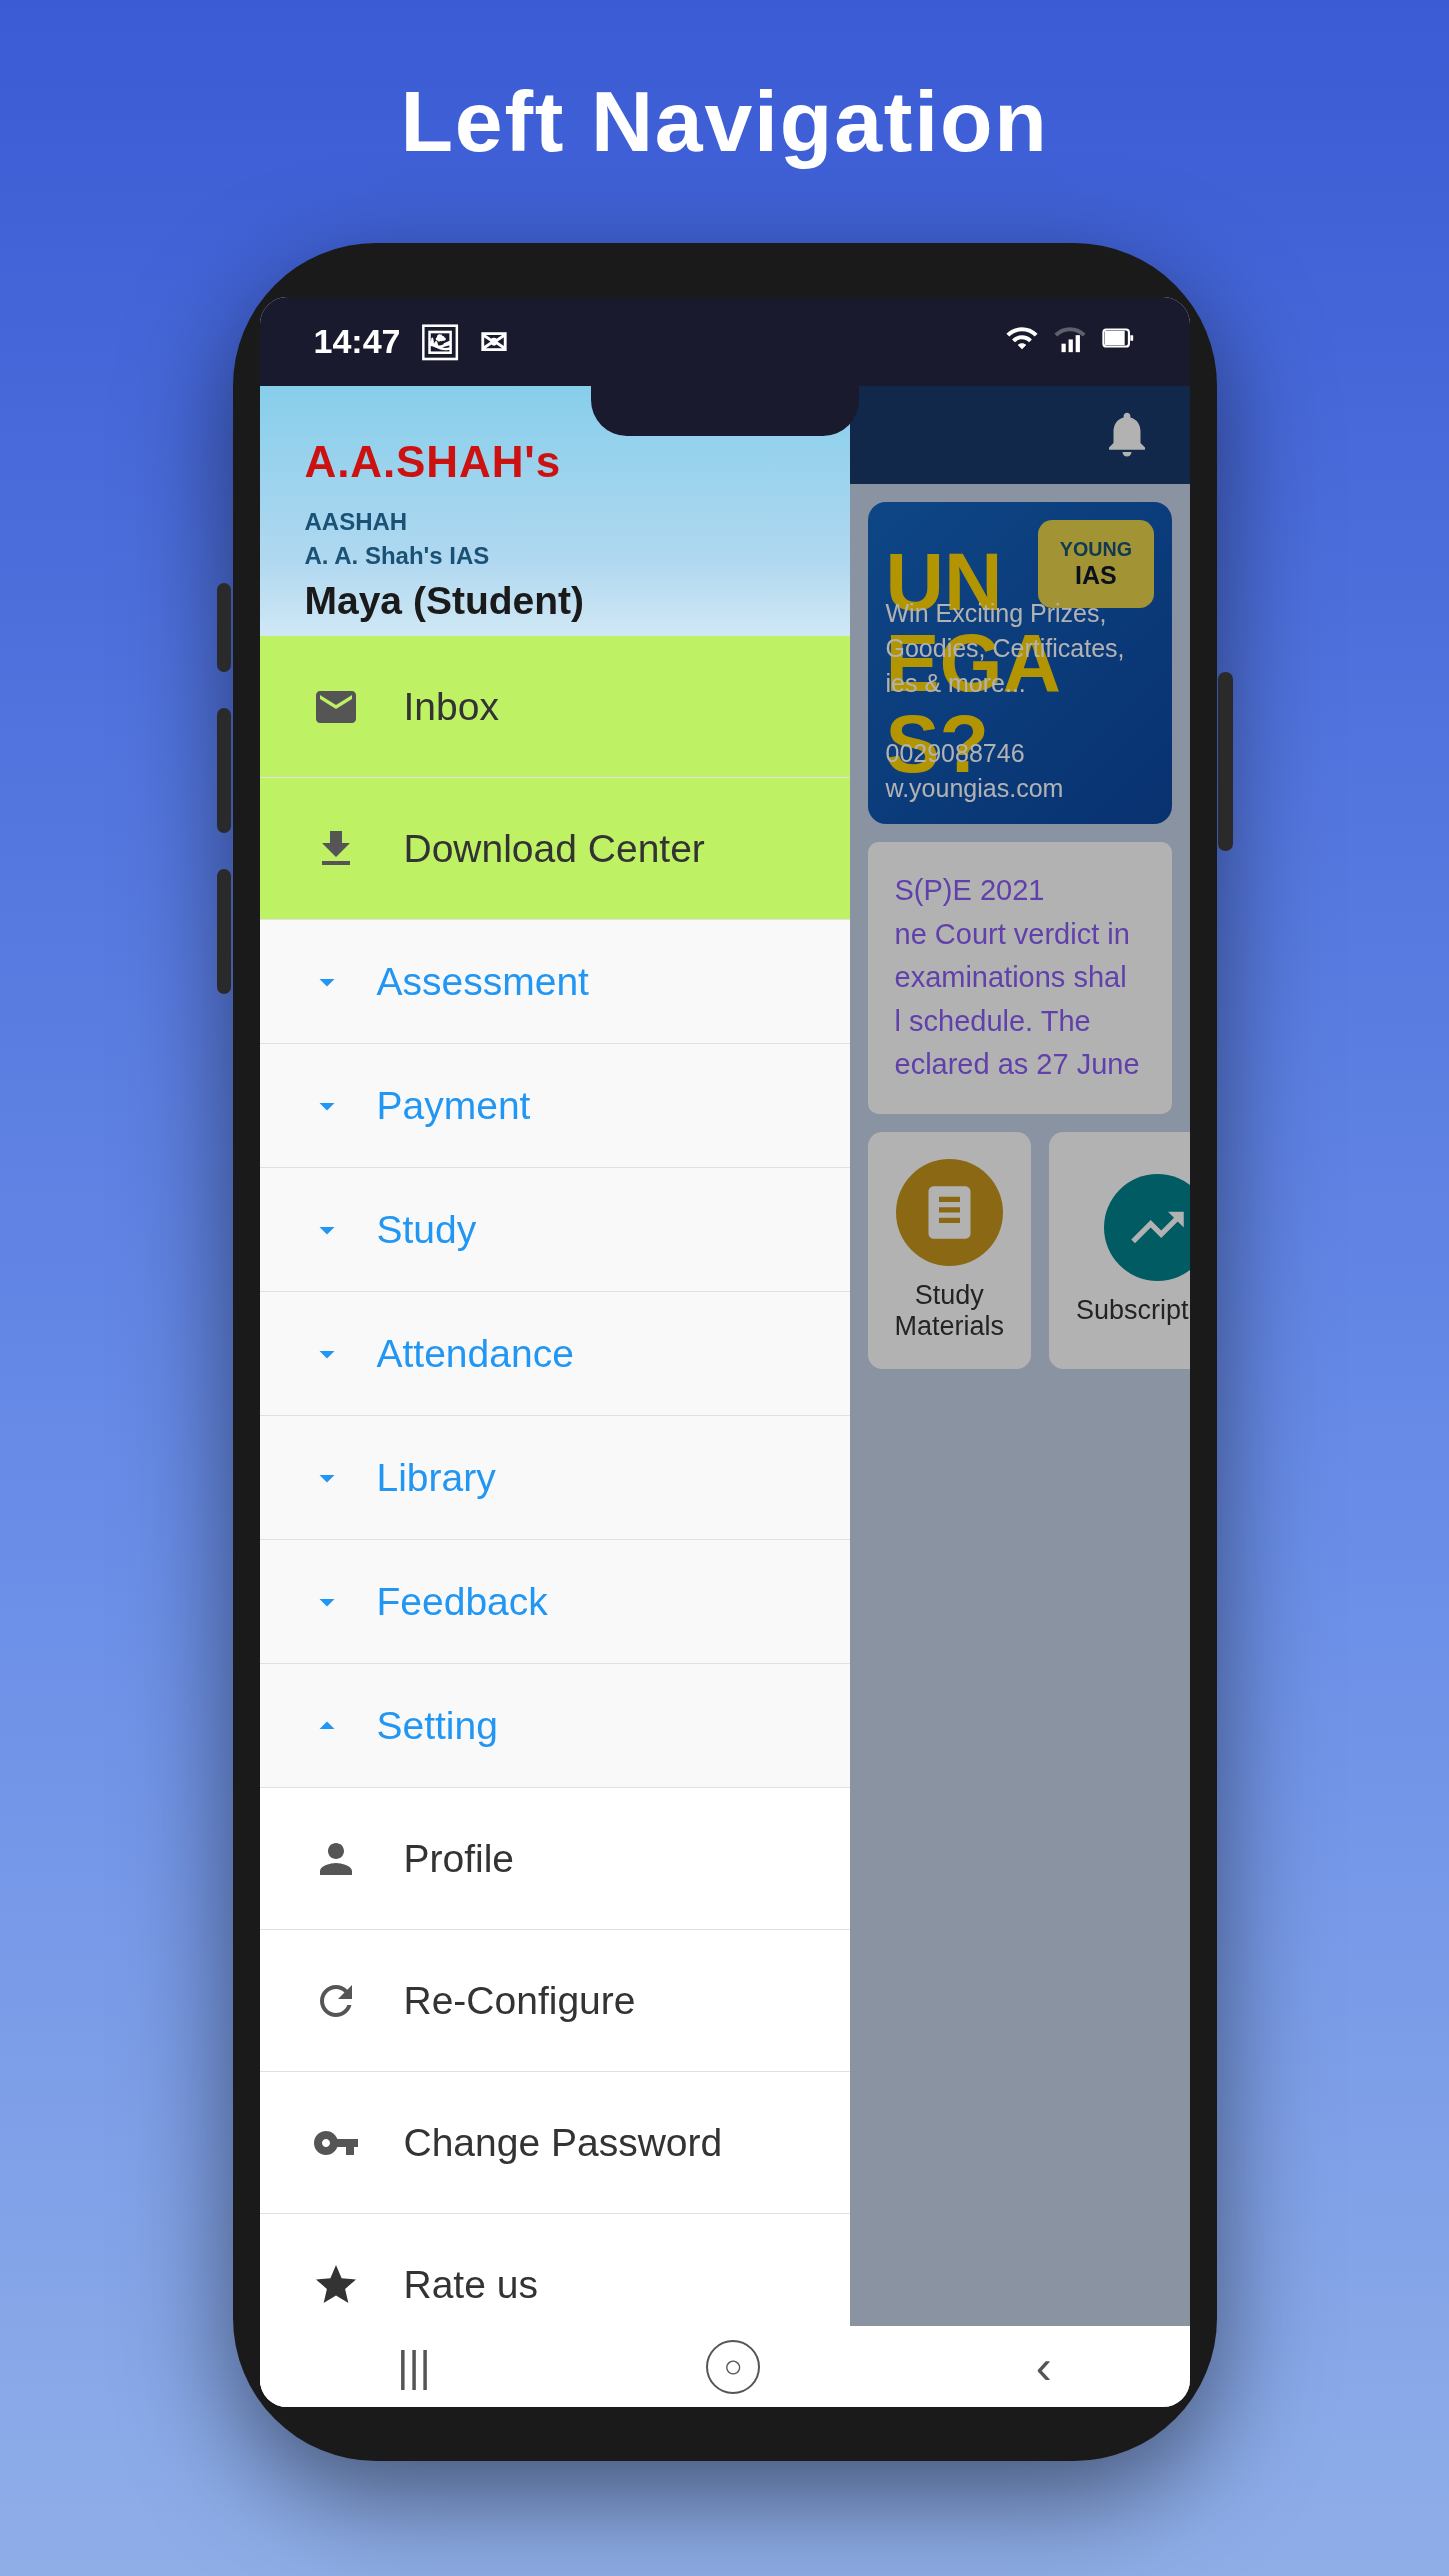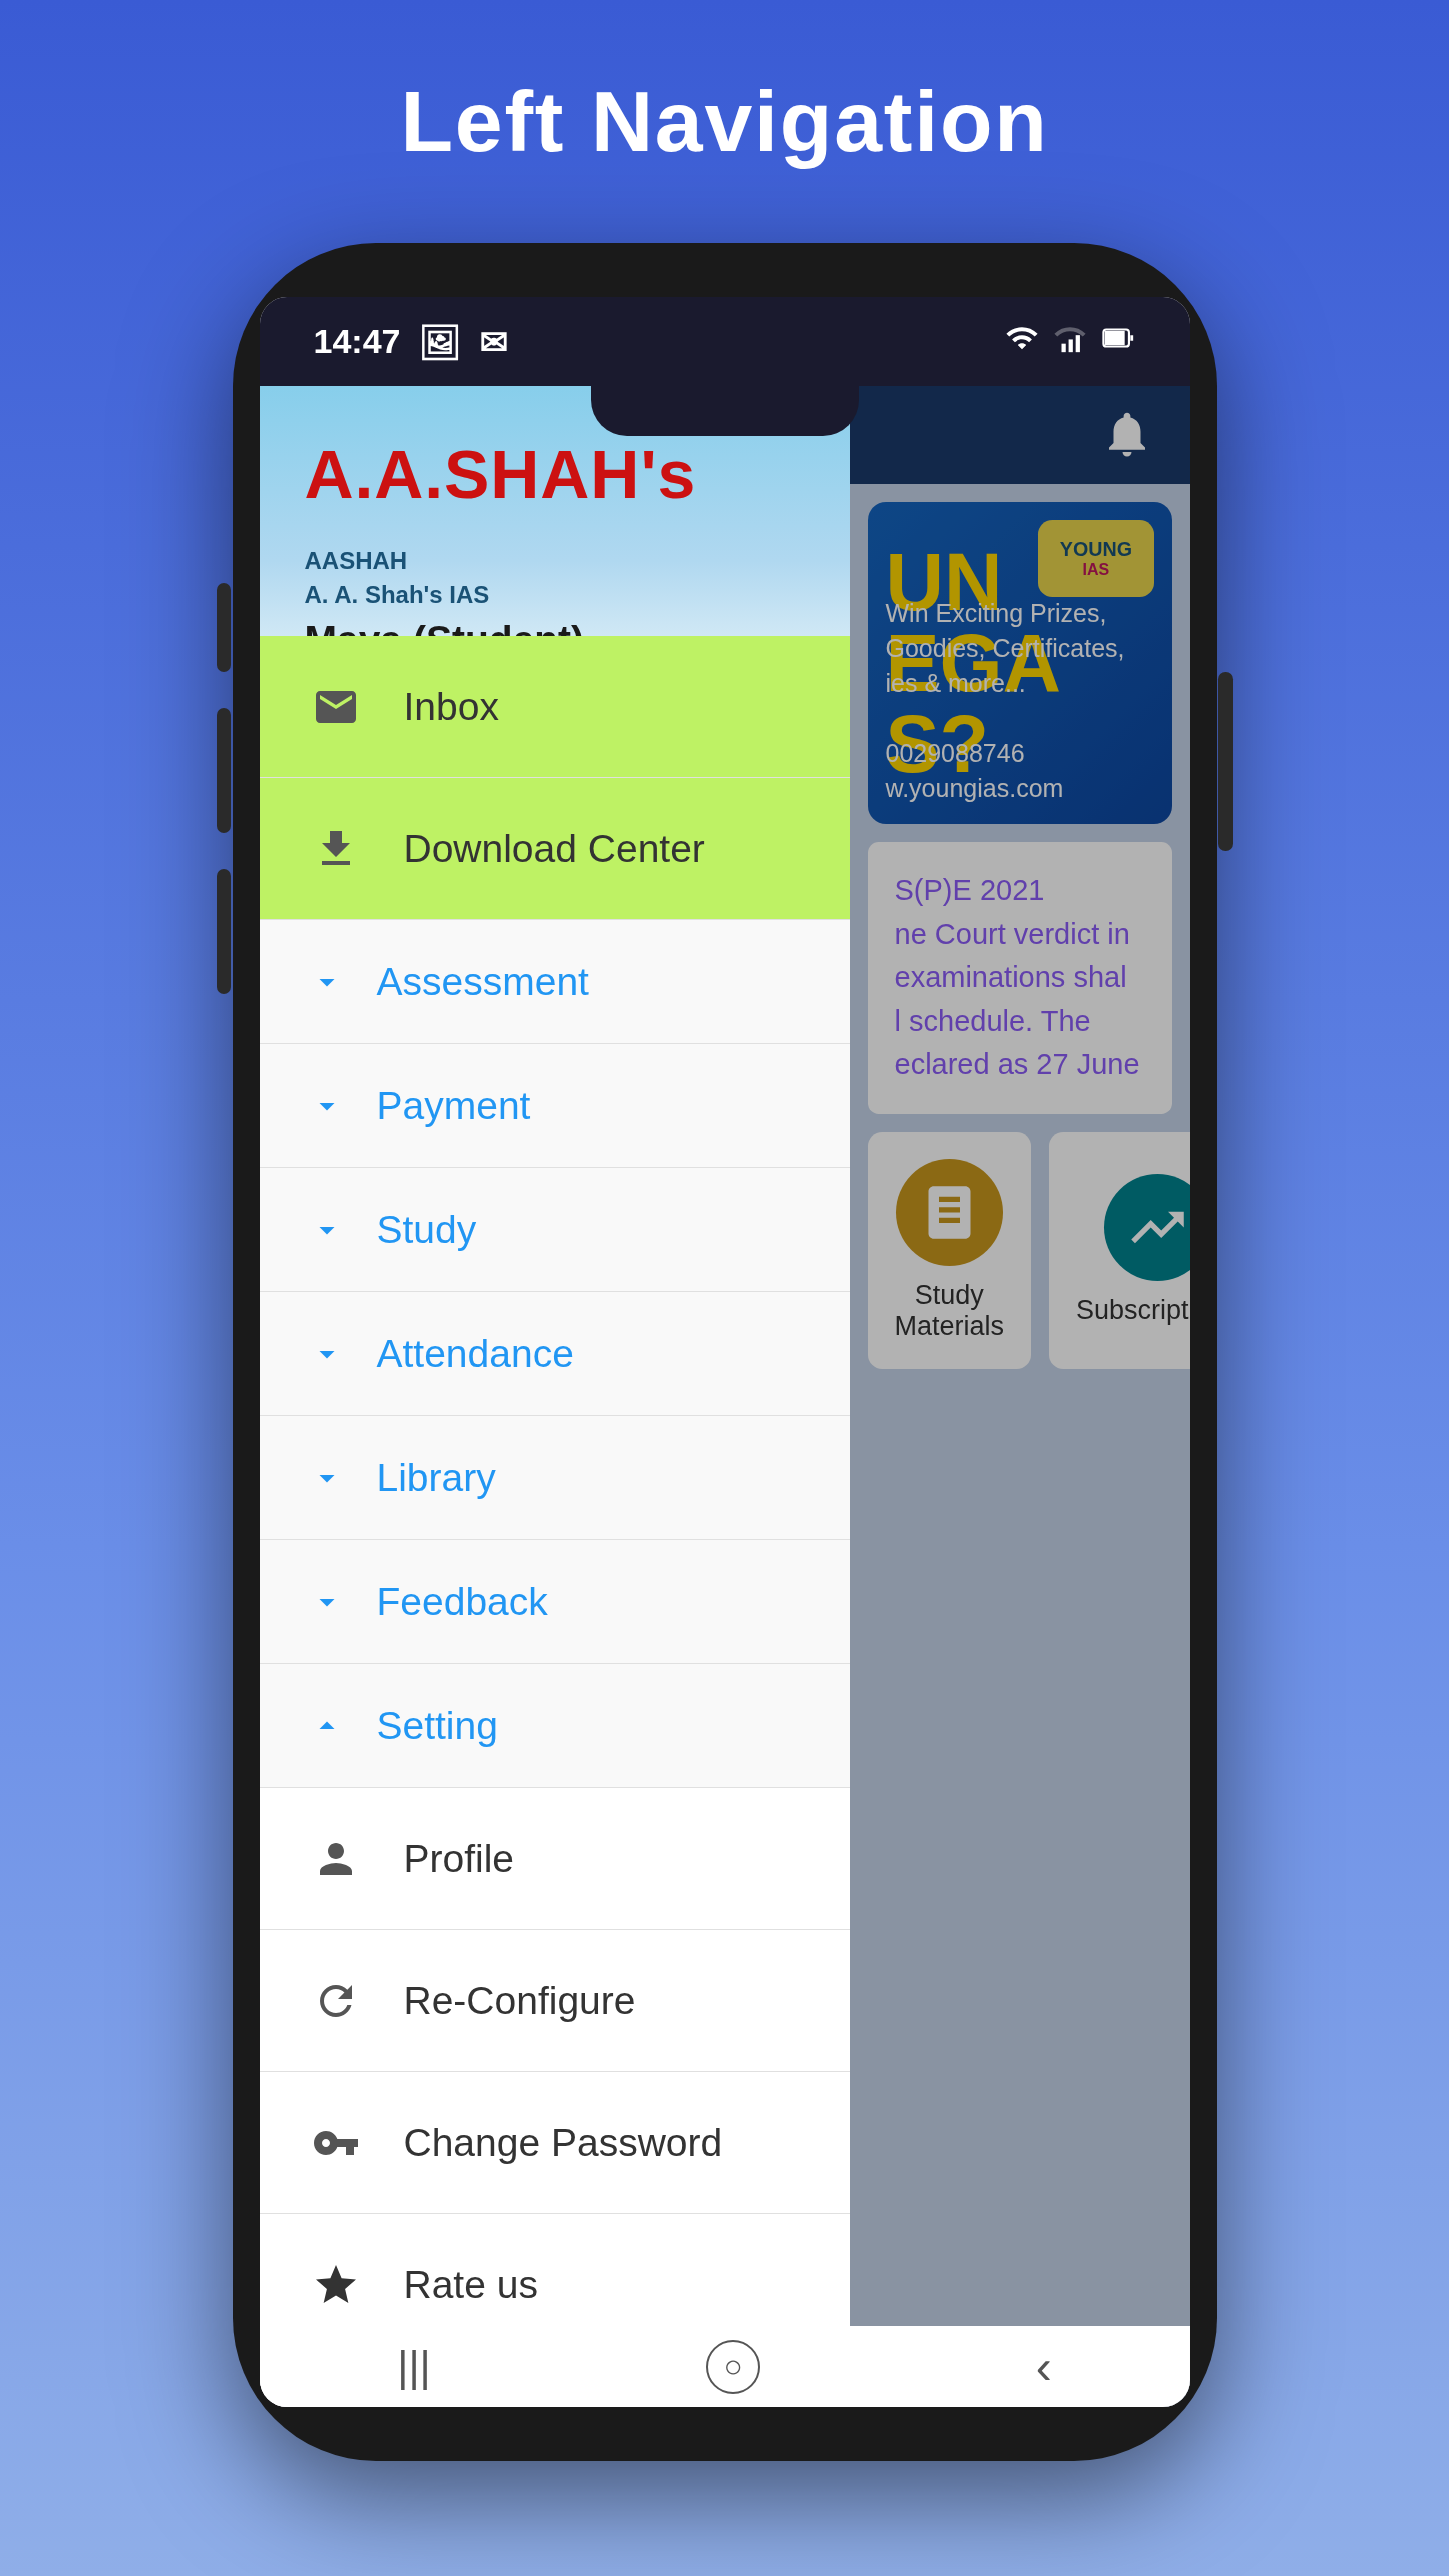--- a/index.html
+++ b/index.html
@@ -98,26 +98,26 @@
       z-index: 5;
       flex-shrink: 0;
     }
     
     .drawer-header {
       background: linear-gradient(180deg, #87ceeb 0%, #b0d8f0 70%, #d0e8f5 100%);
       padding: 54px 45px 45px 45px;
       min-height: 250px;
     }
     .app-logo {
-      font-size: 68px;
+      font-size: 44px;
       font-weight: 900;
       color: #cc1111;
       letter-spacing: 0.9px;
       line-height: 1;
-      margin-bottom: 36px;
+      margin-bottom: 21px;
     }
     .user-org {
       font-size: 24px;
       color: #1a5276;
       font-weight: 700;
       line-height: 1.4;
     }
     .user-role {
       font-size: 39px;
       font-weight: 700;
@@ -488,21 +488,21 @@
 
         <div class="banner-card">
           <div class="banner-bg">
             <div style="color:#ffd600;font-size:81px;font-weight:900;line-height:1;padding:18px;flex:1">
               <div>UN</div>
               <div>EGA</div>
               <div>S?</div>
             </div>
             <div class="young-ias-badge">
               <div style="font-size:19.7px;color:#1a5276;font-weight:900">YOUNG</div>
-              <div style="font-size:16px;color:#be185d;font-weight:900">IAS</div>
+              <div style="font-size:25px;color:#0f172a;font-weight:900">IAS</div>
             </div>
           </div>
           <div class="win-text">
             Win Exciting Prizes,<br>Goodies, Certificates,<br>ies &amp; more...
             <br><br>0029088746<br>w.youngias.com
           </div>
         </div>
 
         <div class="news-card">
           S(P)E 2021<br>ne Court verdict in<br>examinations shal<br>l schedule. The<br>eclared as 27 June

